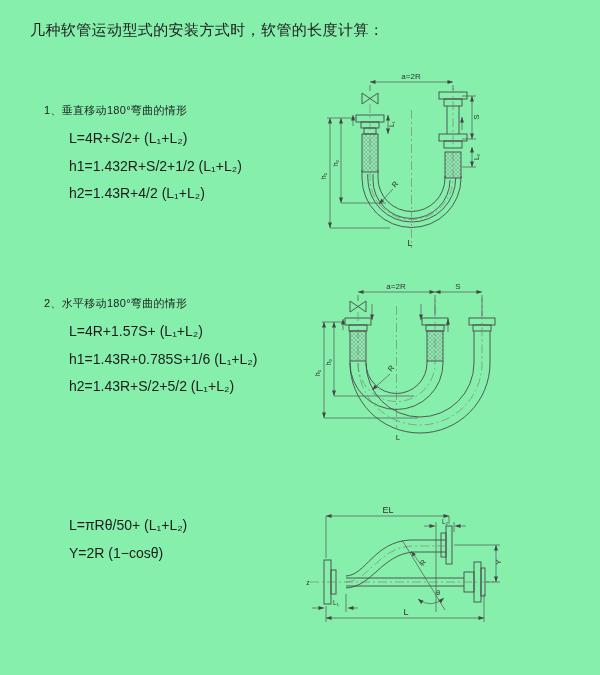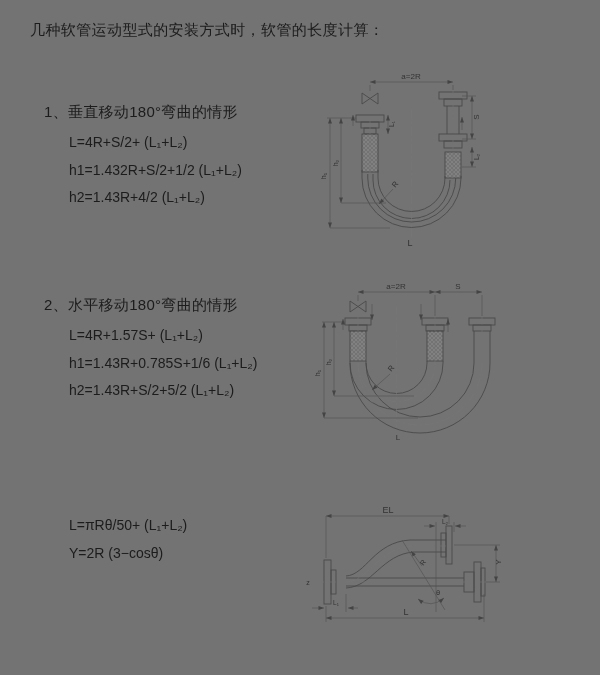--- a/index.html
+++ b/index.html
@@ -1,20 +1,20 @@
 <!DOCTYPE html>
 <html><head>
 <meta charset="utf-8">
 <style>
   html,body{margin:0;padding:0;background:#fff;}
-  .page{position:relative;width:600px;height:675px;background:#737373;overflow:hidden;
+  .page{position:relative;width:600px;height:675px;background:#86efac;overflow:hidden;
         font-family:"Liberation Sans","DejaVu Sans",sans-serif;color:#1c1c1c;}
   .title{position:absolute;left:30px;top:21px;font-size:15px;letter-spacing:.4px;}
   .sec{position:absolute;left:44px;width:275px;}
-  .sec-heading{font-size:15px;margin:0 0 7px 0;letter-spacing:.3px;}
+  .sec-heading{font-size:11px;margin:0 0 7px 0;letter-spacing:.3px;}
   .formula{font-size:14px;margin-left:25px;line-height:27.5px;white-space:nowrap;}
   .diag{position:absolute;}
   svg text{font-family:"Liberation Sans","DejaVu Sans",sans-serif;}
 </style>
 </head>
 <body>
 
 <div class="page">
 
   <div class="title">几种软管运动型式的安装方式时，软管的长度计算：</div>
@@ -28,21 +28,21 @@
 
   <section class="sec" style="top:296px">
     <div class="sec-heading">2、水平移动180°弯曲的情形</div>
     <div class="formula">L=4R+1.57S+ (L₁+L₂)</div>
     <div class="formula">h1=1.43R+0.785S+1/6 (L₁+L₂)</div>
     <div class="formula">h2=1.43R+S/2+5/2 (L₁+L₂)</div>
   </section>
 
   <section class="sec" style="top:512px">
     <div class="formula">L=πRθ/50+ (L₁+L₂)</div>
-    <div class="formula">Y=2R (3−cosθ)</div>
+    <div class="formula">Y=2R (1−cosθ)</div>
   </section>
 
   <svg class="diag" style="left:310px;top:68px" width="280" height="190" viewBox="0 0 280 190">
     <defs>
       <marker id="ar1" viewBox="0 0 8 6" markerWidth="9" markerHeight="7" refX="7.5" refY="3" orient="auto-start-reverse">
         <path d="M0.5,0.5 L7.5,3 L0.5,5.5 Z" fill="#444"></path>
       </marker>
       <pattern id="br1" width="4" height="4" patternUnits="userSpaceOnUse">
         <path d="M0,4 L4,0 M0,0 L4,4" stroke="#8f8f8f" stroke-width="0.5"></path>
       </pattern>

